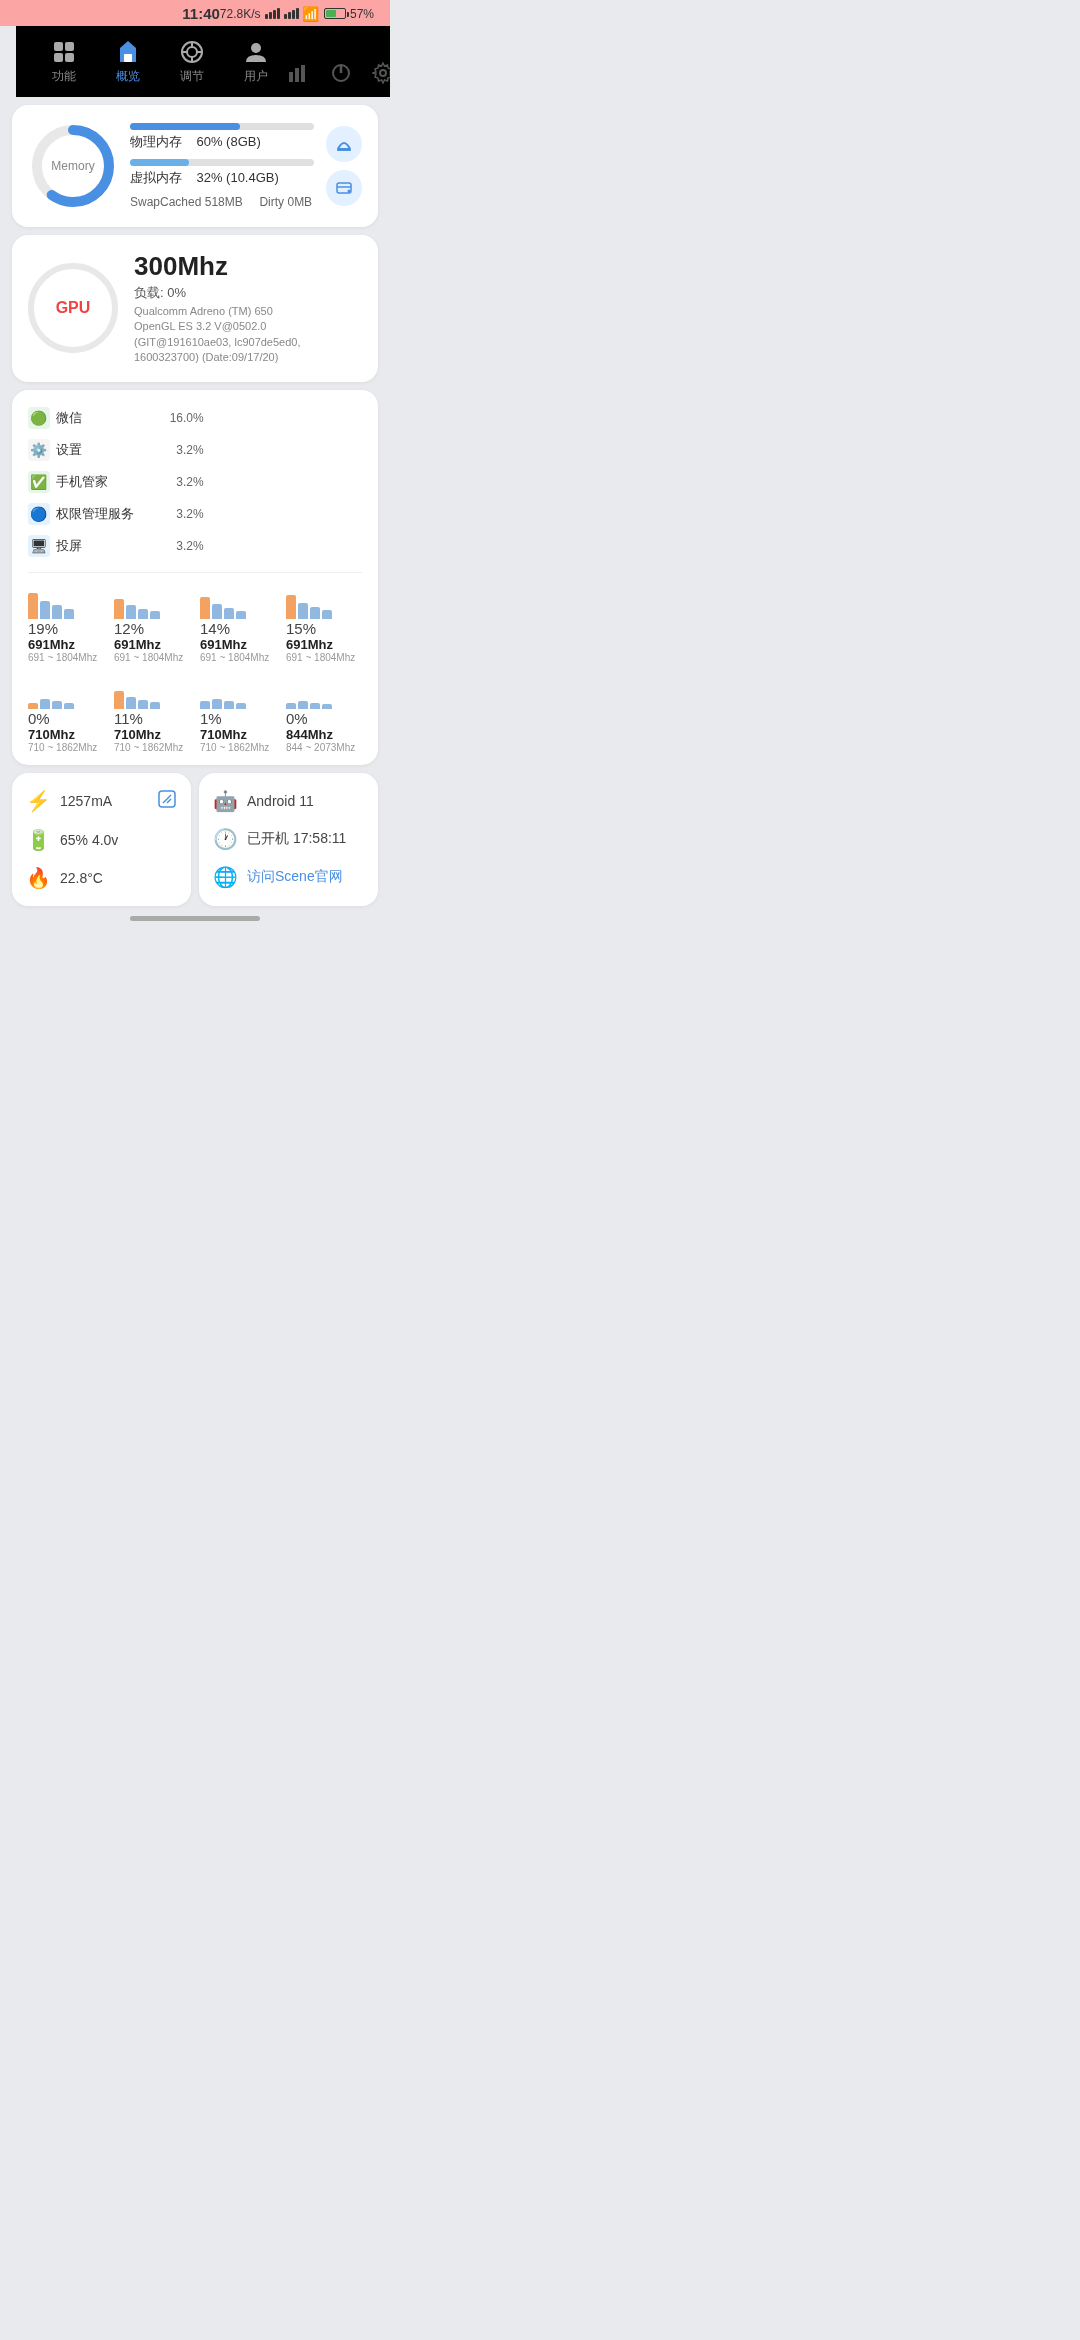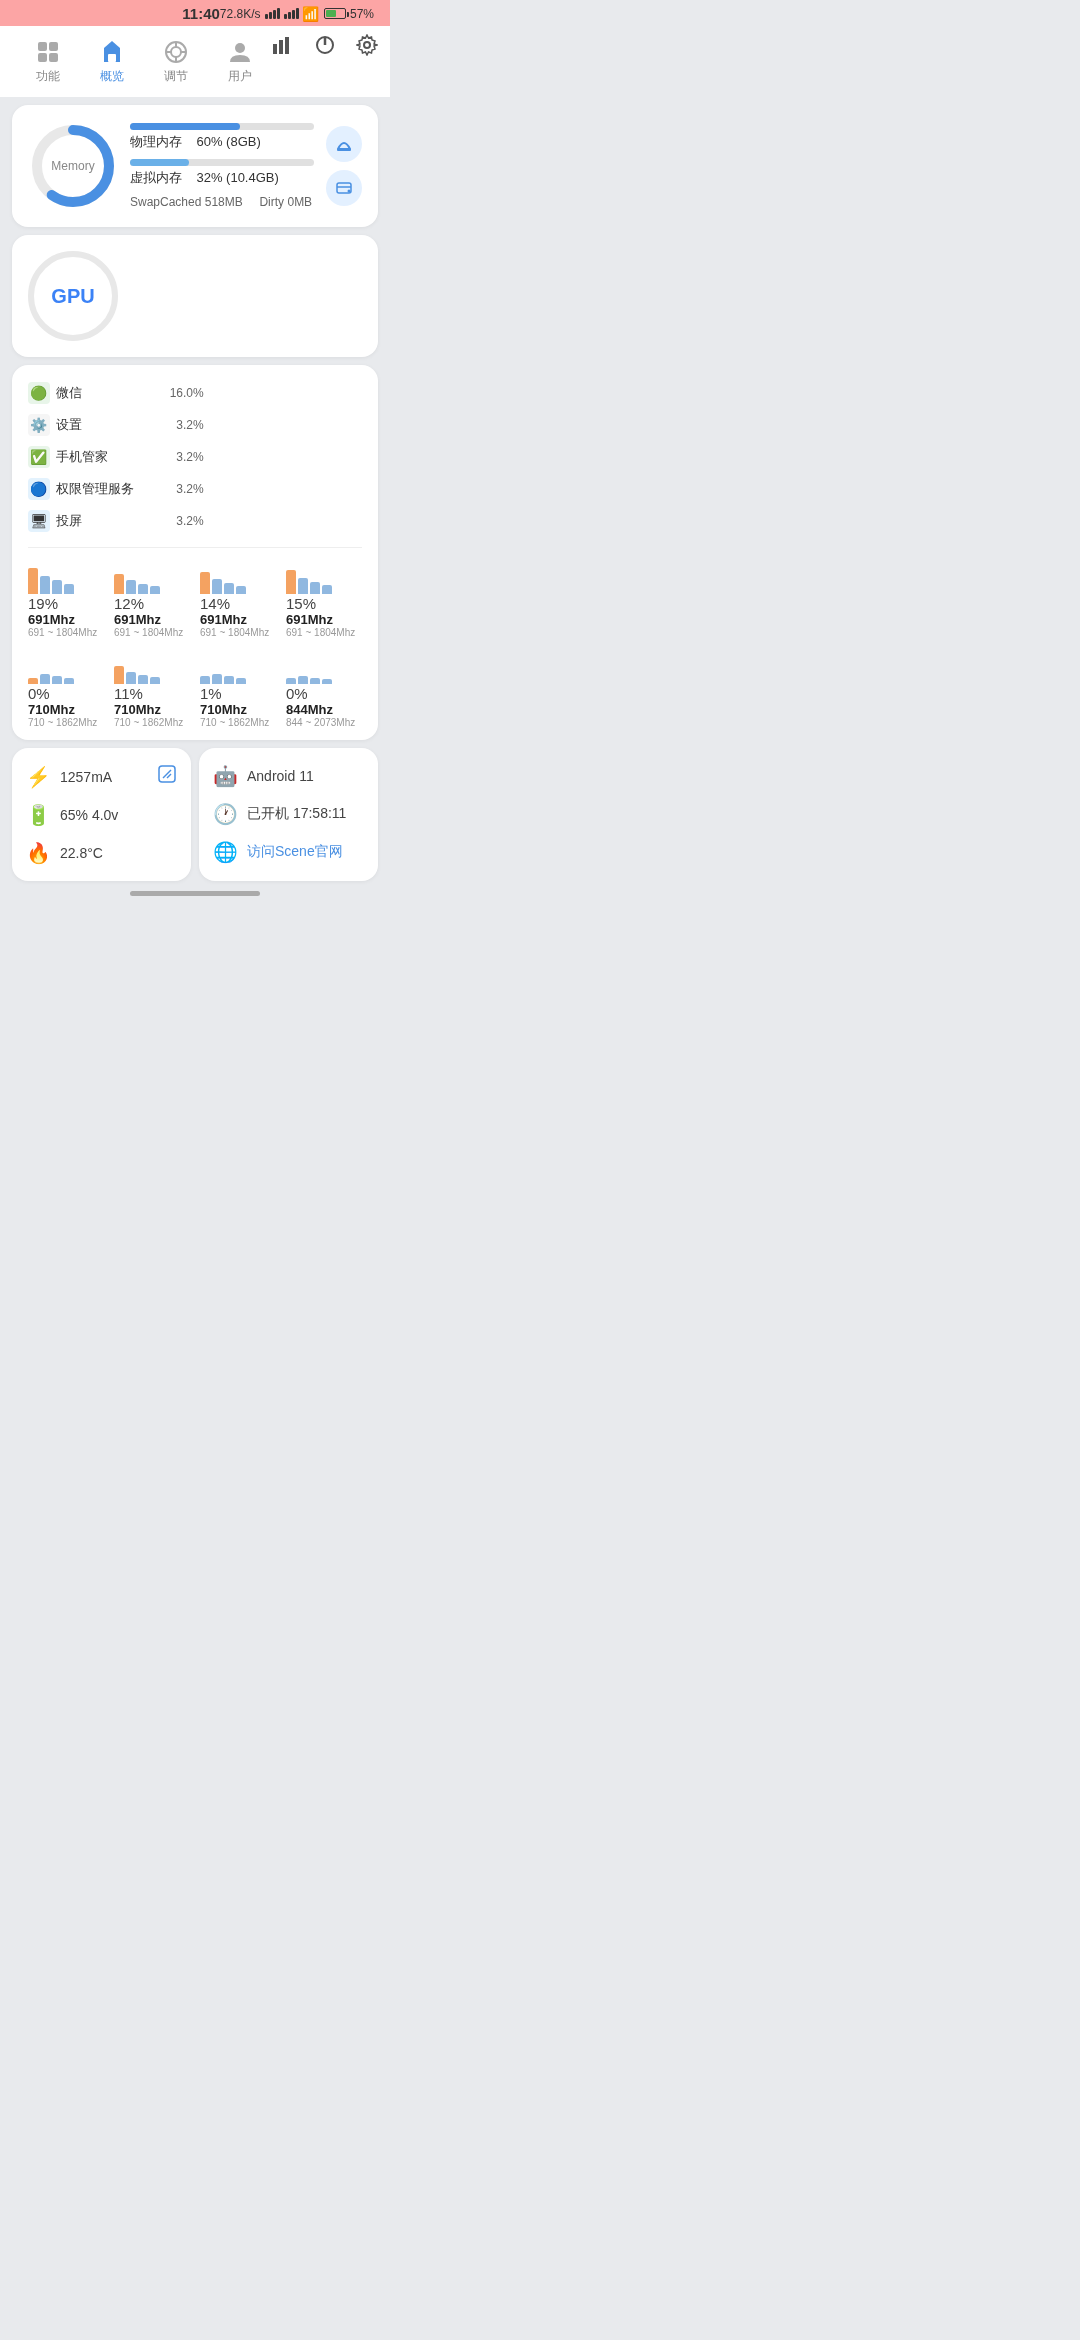--- a/index.html
+++ b/index.html
@@ -37,23 +37,24 @@
     }
     .battery-fill {
       height: 100%; background: #4CAF50; border-radius: 1px;
       width: 57%;
     }
 
     
     .nav-tabs {
       display: flex;
       justify-content: space-between;
-      align-items: flex-start;
+      align-items: flex-end;
       padding: 8px 16px;
-      background: #ffffff;
+      background: #000000;
+      margin-left: 16px;
     }
     .nav-left { display: flex; gap: 0; }
     .nav-item {
       display: flex; flex-direction: column; align-items: center;
       padding: 4px 18px; cursor: pointer; position: relative;
       font-size: 12px; color: #888;
     }
     .nav-item.active { color: #4a90e2; }
     .nav-icon { width: 28px; height: 28px; margin-bottom: 2px; }
     .nav-right { display: flex; gap: 20px; align-items: center; }
@@ -95,21 +96,21 @@
       background: #e3f0ff; display: flex; align-items: center; justify-content: center;
       cursor: pointer; font-size: 16px; color: #4a90e2;
     }
 
     
     .gpu-card { display: flex; align-items: center; gap: 16px; }
     .gpu-circle {
       width: 90px; height: 90px; border-radius: 50%;
       border: 6px solid #e8e8e8; flex-shrink: 0;
       display: flex; align-items: center; justify-content: center;
-      font-size: 20px; color: #3b82f6; font-weight: 600;
+      font-size: 16px; color: #ef4444; font-weight: 600;
     }
     .gpu-info .gpu-freq { font-size: 26px; font-weight: 700; color: #222; }
     .gpu-info .gpu-load { font-size: 13px; color: #555; margin: 2px 0; }
     .gpu-info .gpu-desc { font-size: 11px; color: #888; line-height: 1.4; }
 
     
     .cpu-card { padding: 12px 16px; }
     .cpu-top { display: flex; gap: 0; }
     .cpu-apps { flex: 0 0 55%; padding-right: 8px; }
     .app-row {
@@ -330,20 +331,25 @@
           <line x1="2" y1="8" x2="16" y2="8" stroke="#4a90e2" stroke-width="1.5"></line>
         </svg>
     </div>
   </div>
 </div>
 
 <div class="card gpu-card">
   <div class="gpu-circle">
     <span>GPU</span>
   </div>
+  <div class="gpu-info">
+    <div class="gpu-freq">300Mhz</div>
+    <div class="gpu-load">负载: 0%</div>
+    <div class="gpu-desc">Qualcomm Adreno (TM) 650<br>OpenGL ES 3.2 V@0502.0 (GIT@191610ae03, lc907de5ed0, 1600323700) (Date:09/17/20)</div>
+  </div>
 </div>
 
 <div class="card cpu-card">
   <div class="cpu-top">
 
     <div class="cpu-apps">
       <div class="app-row">
         <div class="app-icon" style="background:#e8f5e9;">🟢</div>
         <span class="app-name">微信</span>
         <span class="app-percent">16.0%</span>

